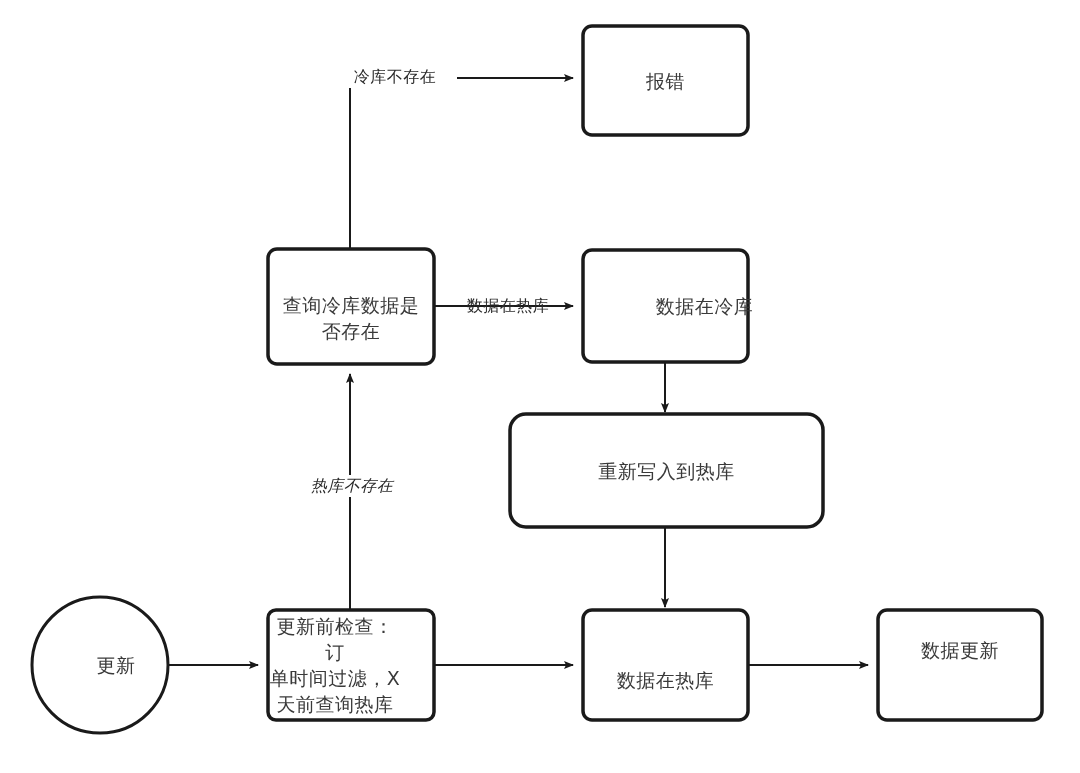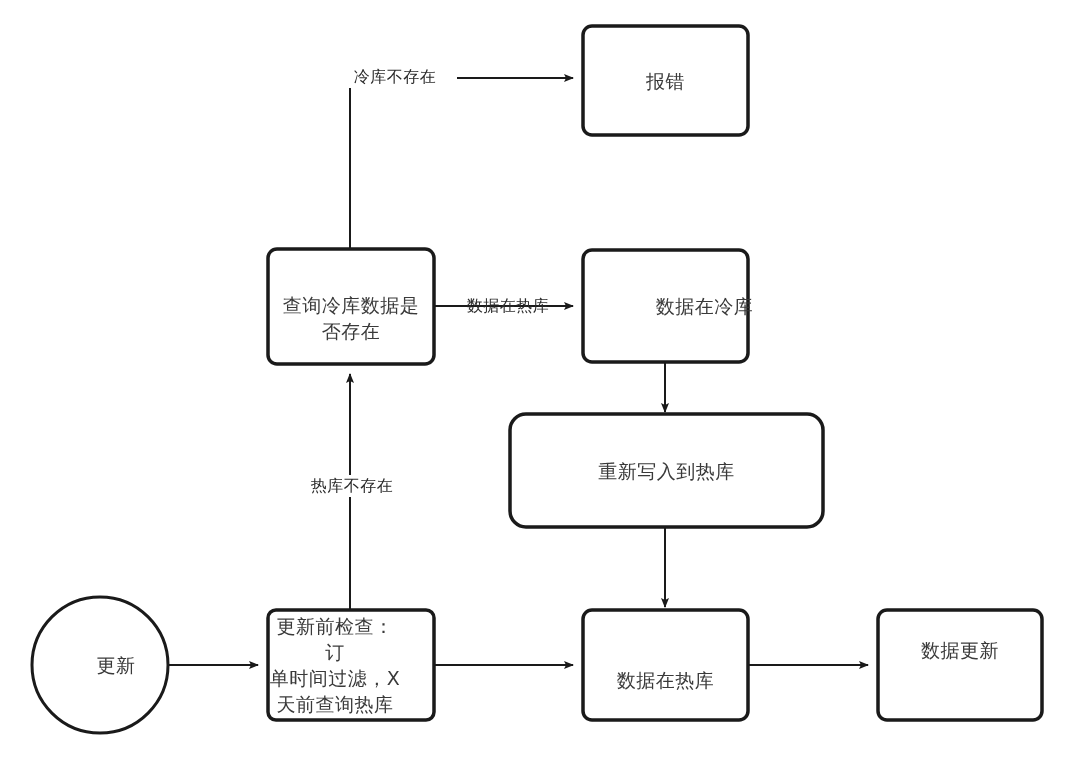--- a/index.html
+++ b/index.html
@@ -131,16 +131,16 @@
   <div class="node-label" style="left:510px; top:414px; width:313px; height:113px;">重新写入到热库</div>
 
   <div class="node-label" style="left:583px; top:610px; width:165px; height:140px;">数据在热库</div>
 
   <div class="node-label" style="left:878px; top:610px; width:164px; height:80px;">数据更新</div>
 
   <div class="edge-label on-line" style="left:333px; top:66px; width:120px;">冷库不存在</div>
 
   <div class="edge-label" style="left:465px; top:295px; width:86px;">数据在热库</div>
 
-  <div class="edge-label on-line" style="left:297px; top:475px; width:106px;">热库不存在</div>
+  <div class="edge-label on-line" style="left:297px; top:475px; width:106px;font-style:italic;">热库不存在</div>
 
 
 </div>
 
 </body></html>

